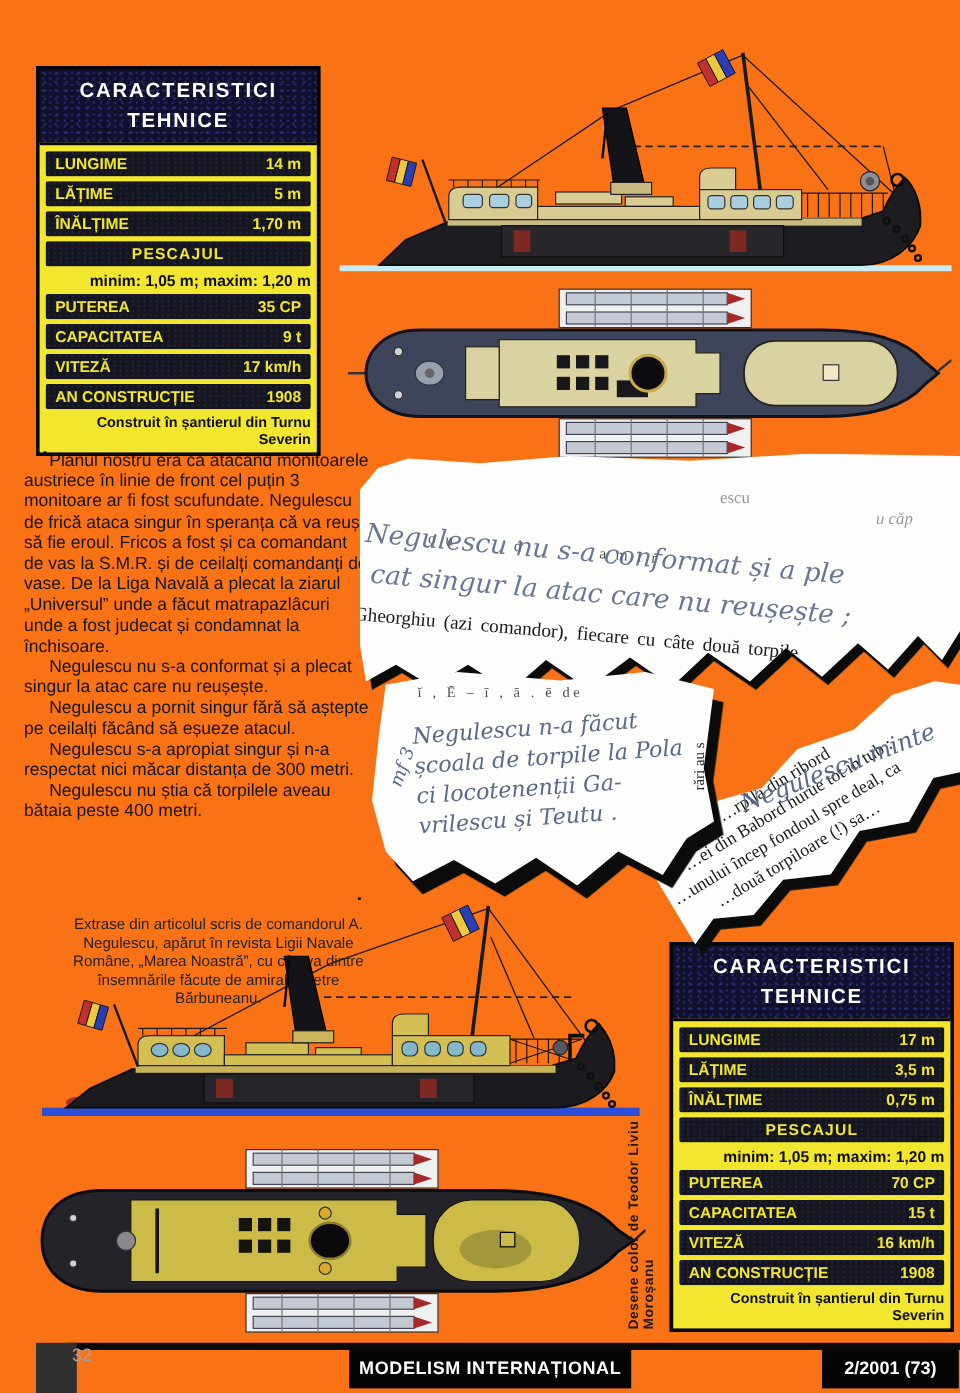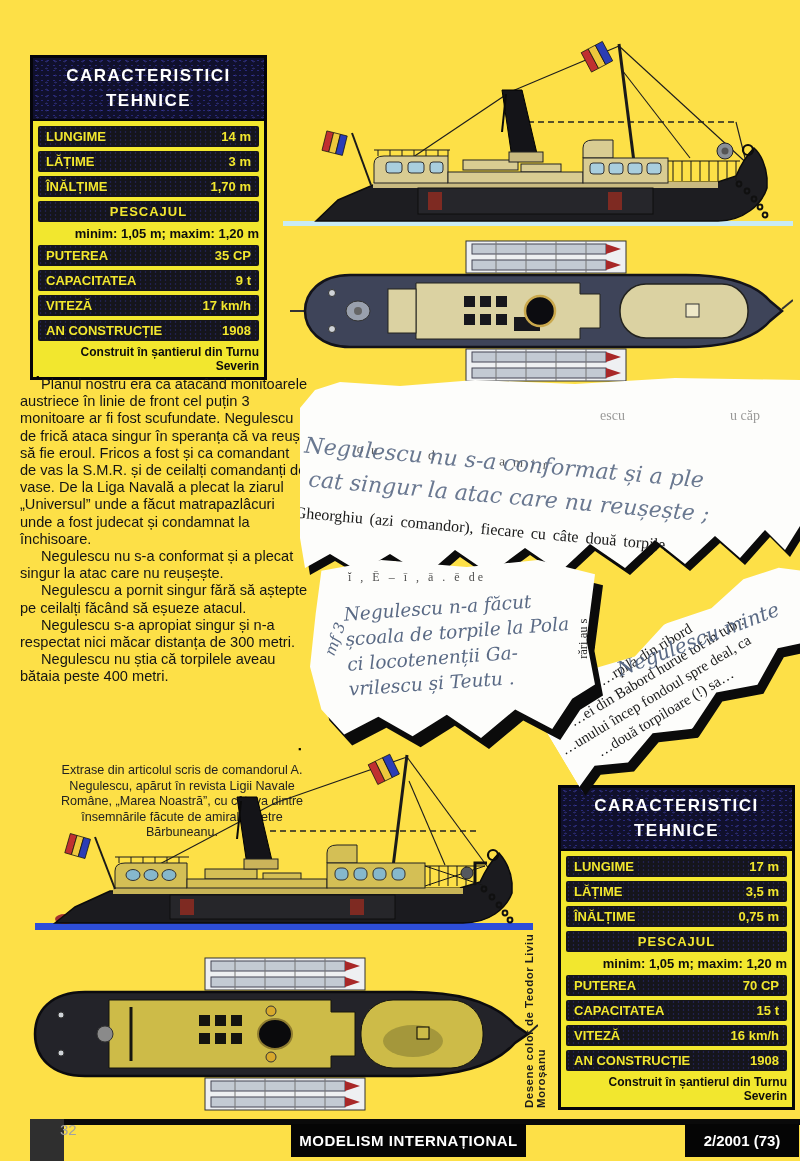--- a/index.html
+++ b/index.html
@@ -1,16 +1,16 @@
 <!DOCTYPE html>
 <html><head>
 <meta charset="utf-8">
 <style>
   html,body{margin:0;padding:0;background:#ffffff;}
-  .page{position:relative;width:800px;height:1161px;background:#fde047;overflow:hidden;
+  .page{position:relative;width:800px;height:1161px;background:#f97316;overflow:hidden;
         font-family:"Liberation Sans",sans-serif;color:#151515;}
 
   
   .spec-table{position:absolute;width:237px;border:3px solid #05050a;background:#0e0e22;box-sizing:border-box;}
   .spec-title{background-color:#10102c;
      background-image:radial-gradient(rgba(70,70,215,.45) 1px,transparent 1.3px),
                       radial-gradient(rgba(100,100,240,.3) 1px,transparent 1.5px);
      background-size:6px 5px,9px 7px;
      color:#fff;font-weight:bold;font-size:17px;line-height:25px;text-align:center;
      letter-spacing:1.5px;padding:5px 0 6px 0;}
@@ -96,21 +96,21 @@
       <div>CARACTERISTICI</div>
       <div>TEHNICE</div>
     </div>
     <div class="spec-body">
       <div class="spec-row">
           <span>LUNGIME</span>
           <span>14 m</span>
         </div>
       <div class="spec-row">
           <span>LĂȚIME</span>
-          <span>3 m</span>
+          <span>5 m</span>
         </div>
       <div class="spec-row">
           <span>ÎNĂLȚIME</span>
           <span>1,70 m</span>
         </div>
       <div class="spec-row center">
           <span>PESCAJUL</span>
         </div>
       <div class="spec-note">minim: 1,05 m; maxim: 1,20 m</div>
       <div class="spec-row">
@@ -249,21 +249,21 @@
         <div class="clip1-frag">ou   d    amir</div>
         <div>Gheorghiu (azi comandor), fiecare cu câte două torpile</div>
         <div>în borduri urmam să dăm atacul principal contra celor 8</div>
         <div>monitoare.</div>
         <div class="clip1-headline">O PETRECERE TURBURATĂ</div>
         <div class="clip1-indent">Din ajun făcusem o recunoaștere și stabilisem punct</div>
         <div>de pe malul Ramadanului, de unde to        parel</div>
         <div>zat   tre</div>
       </div>
       <span class="faintfrag" style="left:300px;top:30px;">escu</span>
-      <span class="faintfrag" style="left:430px;top:30px;">u căp</span>
+      <span class="faintfrag" style="left:430px;top:48px;font-style:italic;">u căp</span>
       <div class="hand hand-c1" style="left:4px;top:72px;">Negulescu nu s-a conformat și a ple</div>
       <div class="hand hand-c1" style="left:8px;top:106px;">cat singur la atac care nu reușește ;</div>
     </div>
   </div>
 
   <div class="clipwrap shadow3" style="left:528px;top:555px;width:272px;height:250px;z-index:4;">
     <div class="paper" id="clip3-paper">
       <div class="c3-l0">…rpila din   ribord</div>
       <div class="c3-l1">…ei din Babord hurue tot în tub :</div>
       <div class="c3-l2">…unului încep fondoul spre deal, ca</div>

